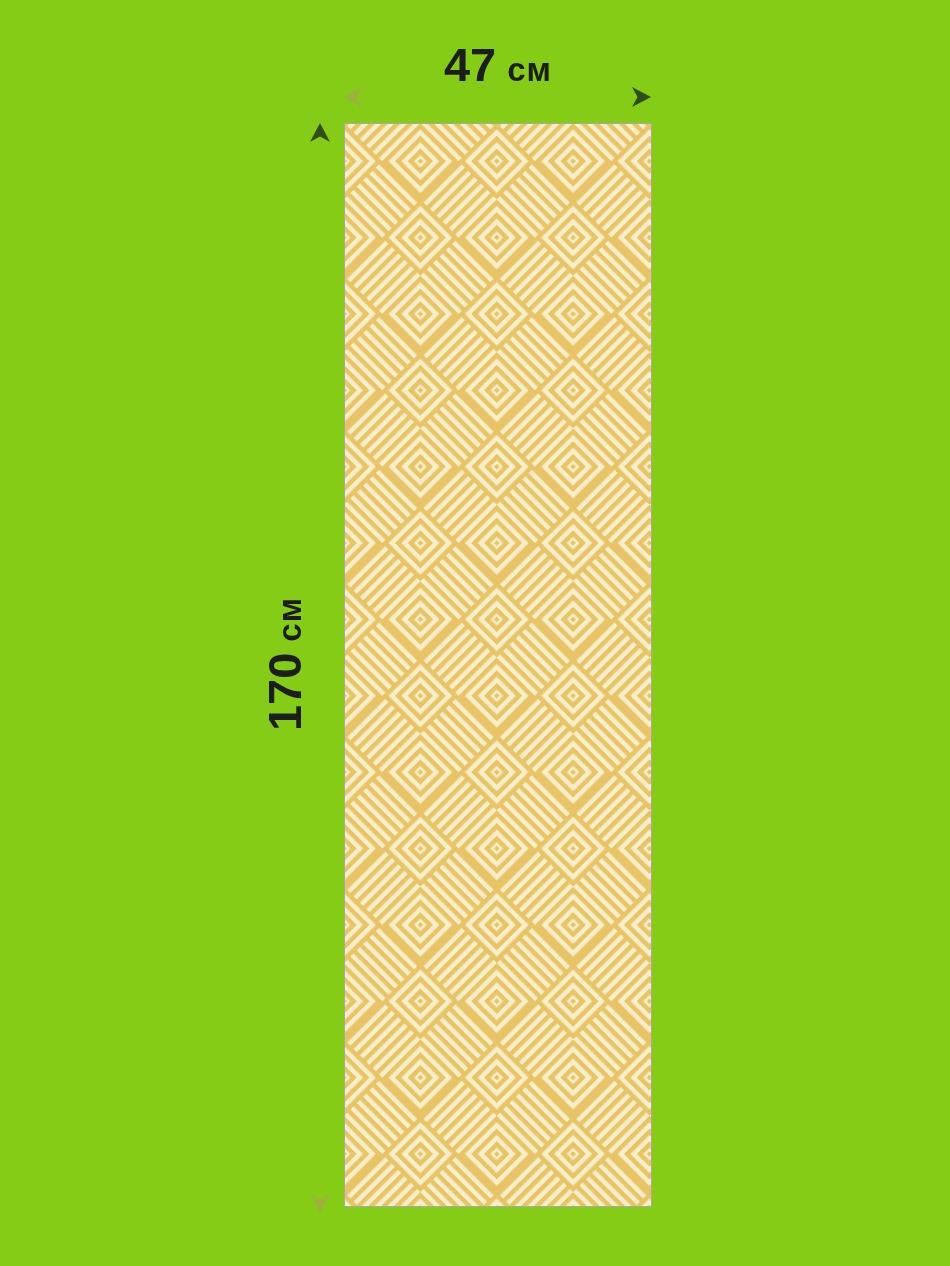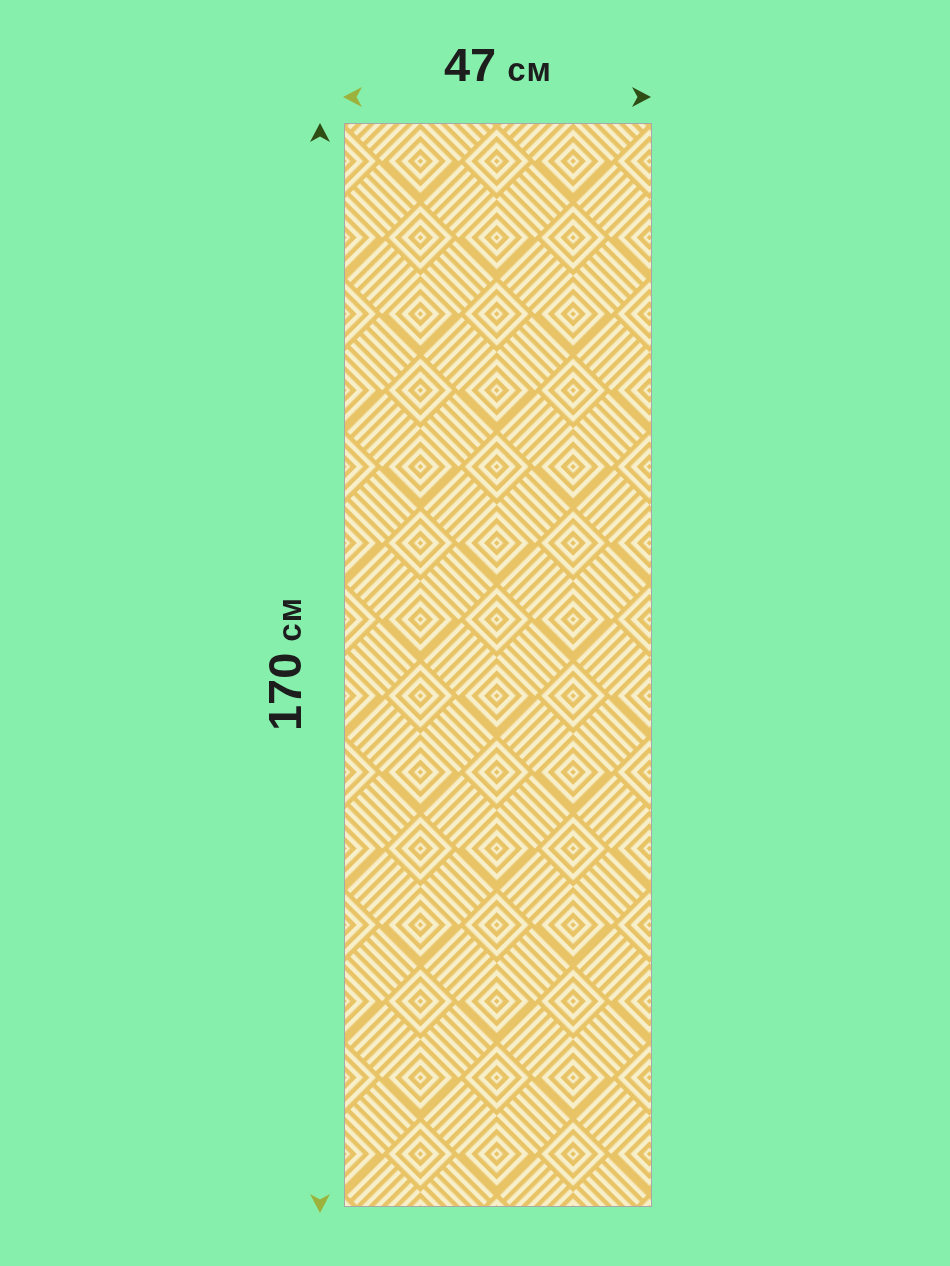--- a/index.html
+++ b/index.html
@@ -5,21 +5,21 @@
   html, body {
     margin: 0;
     padding: 0;
     background: #ffffff;
     font-family: "Liberation Sans", sans-serif;
   }
   #canvas {
     position: relative;
     width: 950px;
     height: 1266px;
-    background: #86efac;
+    background: #84cc16;
     overflow: hidden;
   }
   .rug-wrap {
     position: absolute;
     left: 344px;
     top: 123px;
     width: 308px;
     height: 1084px;
   }
   .arrows-layer {

